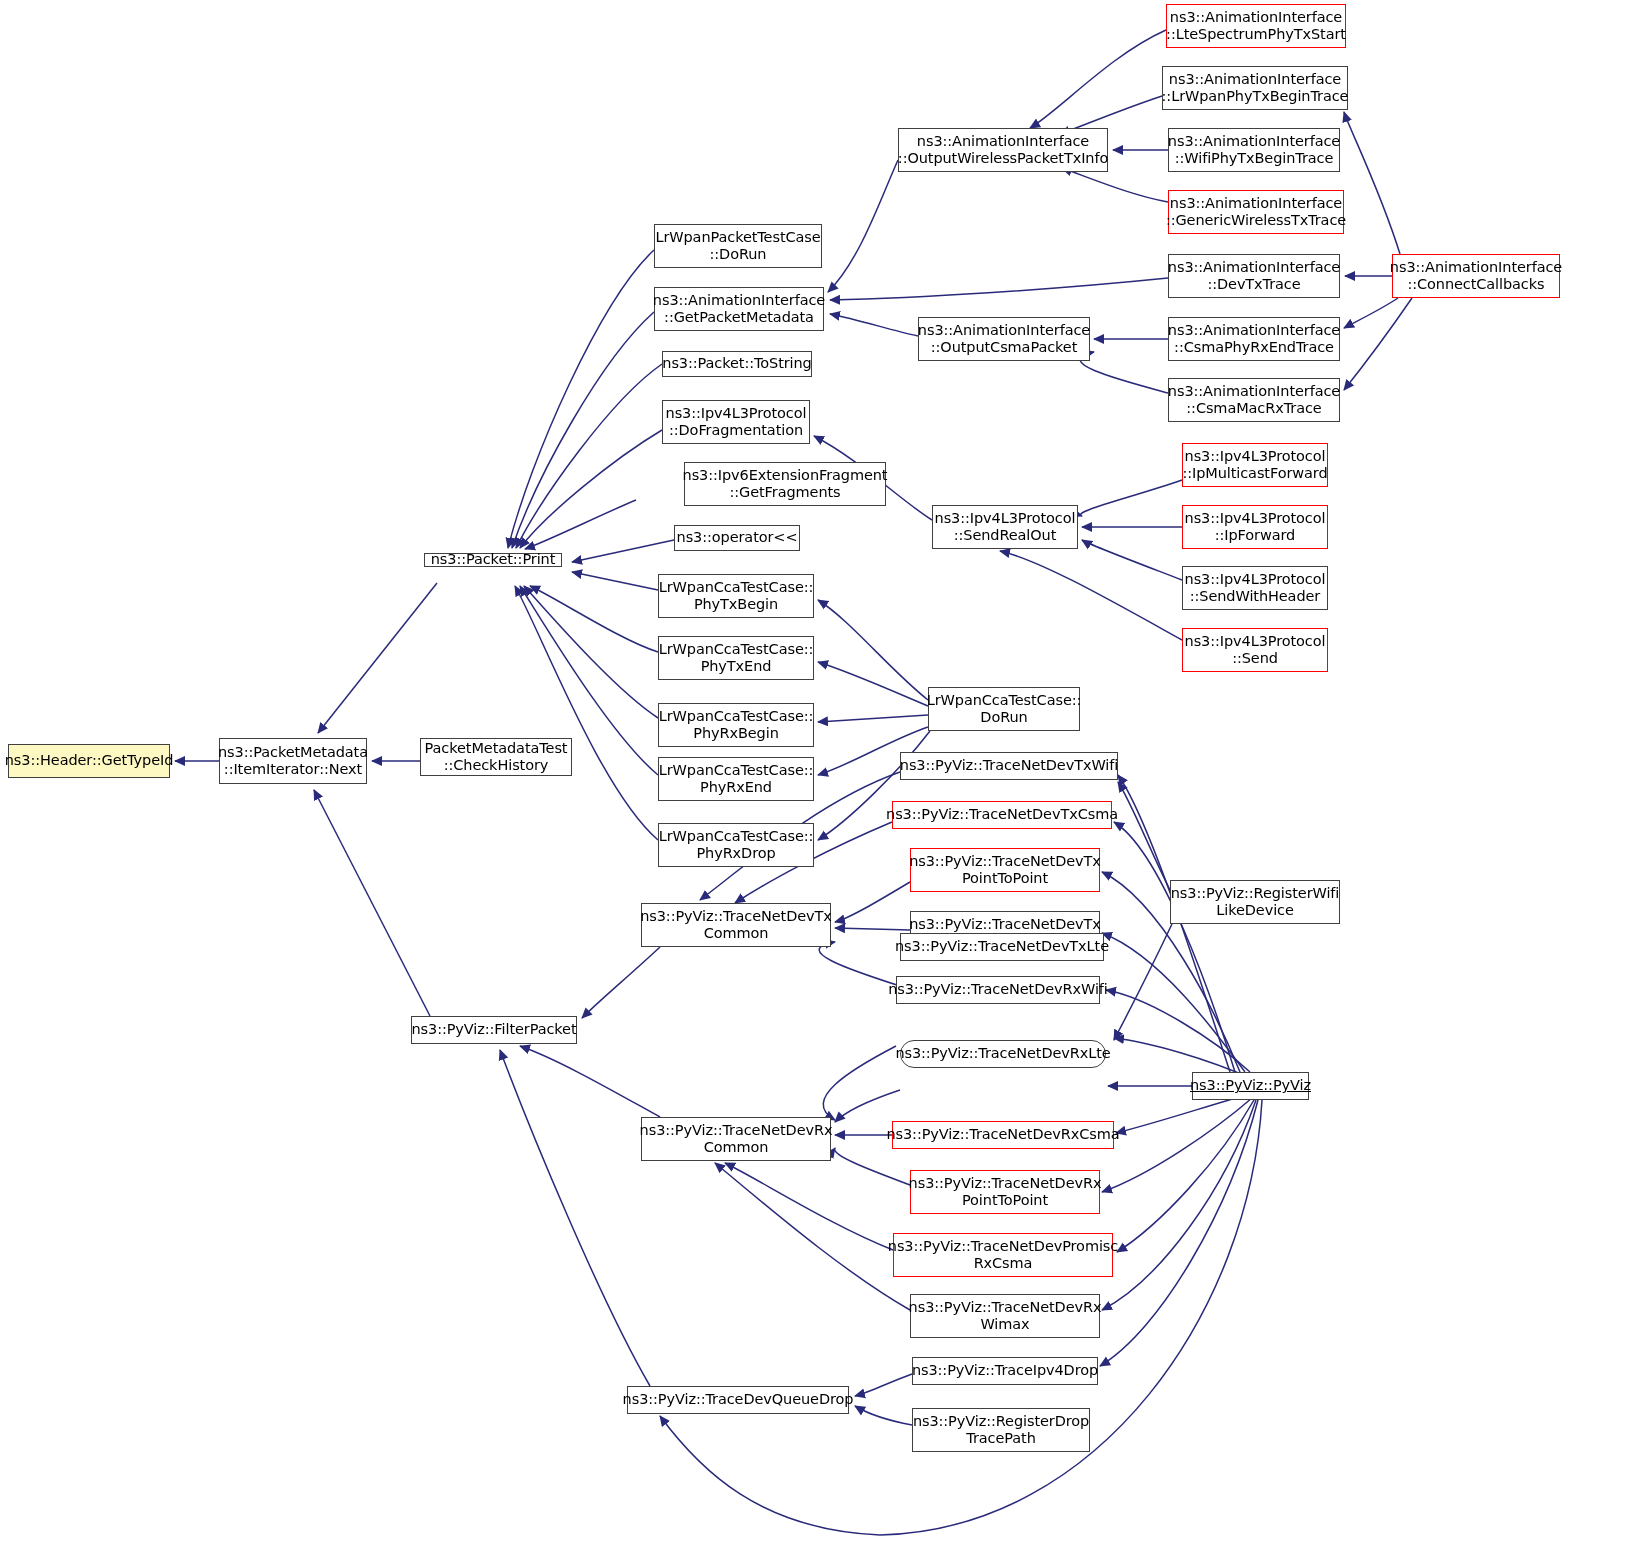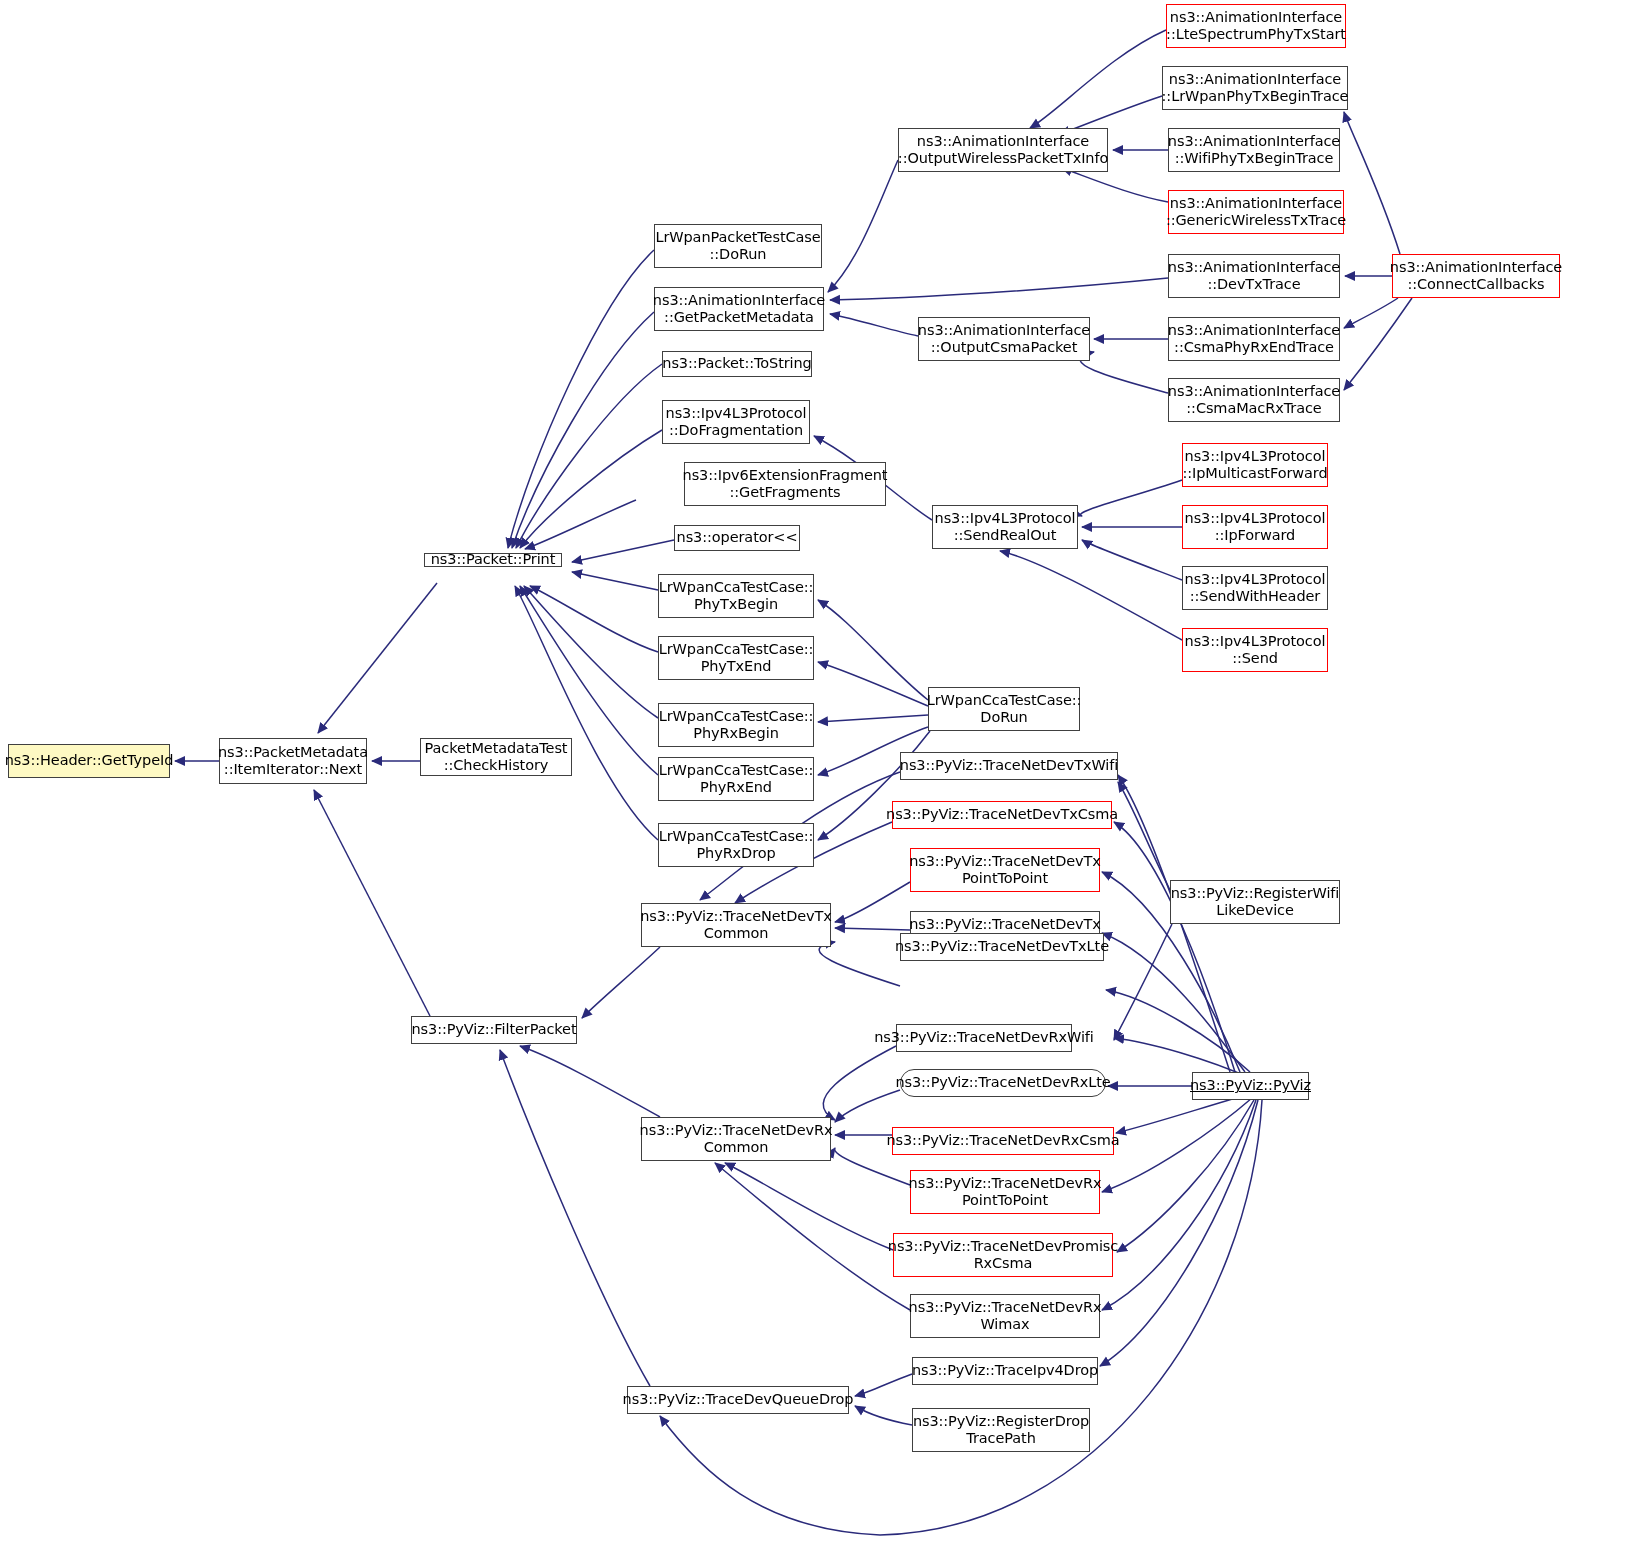--- a/index.html
+++ b/index.html
@@ -187,23 +187,23 @@
       <div class="node red" style="left: 892px; top: 801px; width: 220px; height: 28px;">ns3::PyViz::TraceNetDevTxCsma</div>
       <div class="node red" style="left: 910px; top: 848px; width: 190px; height: 44px;">ns3::PyViz::TraceNetDevTx
 PointToPoint</div>
       <div class="node" style="left: 910px; top: 911px; width: 190px; height: 44px;">ns3::PyViz::TraceNetDevTx
 Wimax</div>
       <div class="node" style="left: 900px; top: 933px; width: 204px; height: 28px;">ns3::PyViz::TraceNetDevTxLte</div>
       <div class="node thick" style="left: 641px; top: 903px; width: 190px; height: 44px;">ns3::PyViz::TraceNetDevTx
 Common</div>
       <div class="node" style="left: 1170px; top: 880px; width: 170px; height: 44px;">ns3::PyViz::RegisterWifi
 LikeDevice</div>
-      <div class="node thick" style="left: 896px; top: 1024px; width: 176px; height: 28px;">ns3::PyViz::TraceNetDevRxWifi</div>
-      <div class="node thick" style="left: 900px; top: 1069px; width: 206px; height: 28px; border-radius: 14px;">ns3::PyViz::TraceNetDevRxLte</div>
-      <div class="node red" style="left: 892px; top: 1121px; width: 222px; height: 28px; margin-top: 6px;">ns3::PyViz::TraceNetDevRxCsma</div>
+      <div class="node thick" style="left: 896px; top: 976px; width: 204px; height: 28px;">ns3::PyViz::TraceNetDevRxWifi</div>
+      <div class="node thick" style="left: 900px; top: 1040px; width: 206px; height: 28px; border-radius: 14px;">ns3::PyViz::TraceNetDevRxLte</div>
+      <div class="node red" style="left: 892px; top: 1121px; width: 222px; height: 28px;">ns3::PyViz::TraceNetDevRxCsma</div>
       <div class="node red" style="left: 910px; top: 1170px; width: 190px; height: 44px;">ns3::PyViz::TraceNetDevRx
 PointToPoint</div>
       <div class="node red" style="left: 893px; top: 1233px; width: 220px; height: 44px;">ns3::PyViz::TraceNetDevPromisc
 RxCsma</div>
       <div class="node thick" style="left: 910px; top: 1294px; width: 190px; height: 44px;">ns3::PyViz::TraceNetDevRx
 Wimax</div>
       <div class="node thick" style="left: 641px; top: 1117px; width: 190px; height: 44px;">ns3::PyViz::TraceNetDevRx
 Common</div>
       <div class="node thick" style="left: 411px; top: 1016px; width: 166px; height: 28px;">ns3::PyViz::FilterPacket</div>
       <div class="node" style="left: 1192px; top: 1072px; width: 117px; height: 28px; text-decoration: underline;">ns3::PyViz::PyViz</div>

